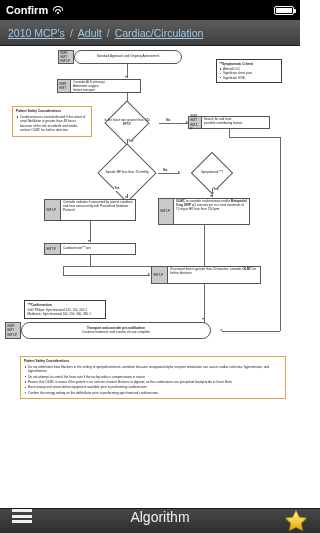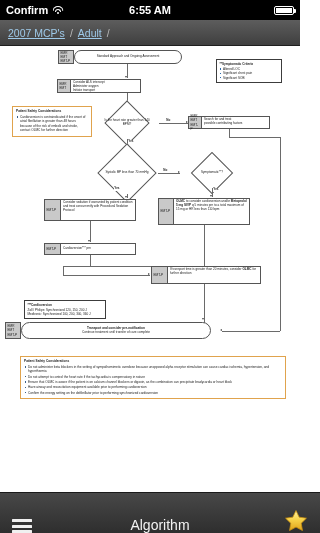--- a/index.html
+++ b/index.html
@@ -185,24 +185,24 @@
   .safety li::before {
     content: ""; position: absolute; left: 0.8px; top: 1.2px;
     width: 1.5px; height: 1.5px; background: #3b5f8a;
   }
 
   b, .bold { font-weight: bold; }
 
   
   .toolbar {
     position: absolute; left: 0; right: 0; bottom: 0;
-    height: 41px;
+    height: 25px;
     background: linear-gradient(#484848, #2e2e2e);
     border-top: 1px solid #1a1a1a;
-    display: flex; align-items: flex-end;
+    display: flex; align-items: flex-start;
     padding: 0 12px;
   }
   .tb-title {
     position: absolute; left: 0; right: 0; text-align: center;
     color: #f2f2f2; font-size: 14px; pointer-events: none;
   }
   .menu-icon { display: flex; flex-direction: column; gap: 2.5px; width: 20px; cursor: pointer; }
   .menu-icon i { display: block; height: 3px; background: #f0f0f0; border-radius: 0.5px; }
   .menu-icon i:nth-child(1) { width: 20px; }
   .menu-icon i:nth-child(2) { width: 20px; }
@@ -214,33 +214,33 @@
 
 <div class="status-bar">
   <div class="status-carrier">
     <span>Confirm</span>
     <span class="wifi-icon">
       <span class="w1"></span>
         <span class="w2"></span>
         <span class="w3"></span>
     </span>
   </div>
-  <div class="status-time">6:55 AM</div>
   <div class="status-right">
     <span class="battery">
         <i></i>
       </span>
   </div>
 </div>
 
 <div class="breadcrumb-bar">
-  <span class="crumb">2007 MCP's</span>
+  <span class="crumb">2010 MCP's</span>
   <span class="crumb-sep">/</span>
   <span class="crumb">Adult</span>
   <span class="crumb-sep">/</span>
+  <span class="crumb">Cardiac/Circulation</span>
 </div>
 
 <div class="content">
 
 
   <div class="chart">
 
     <div class="node tagged" style="left:58px; top:4px; width:124px; height:14px;">
       <div class="tag" style="width:16px;">
         <span>EMR</span>

